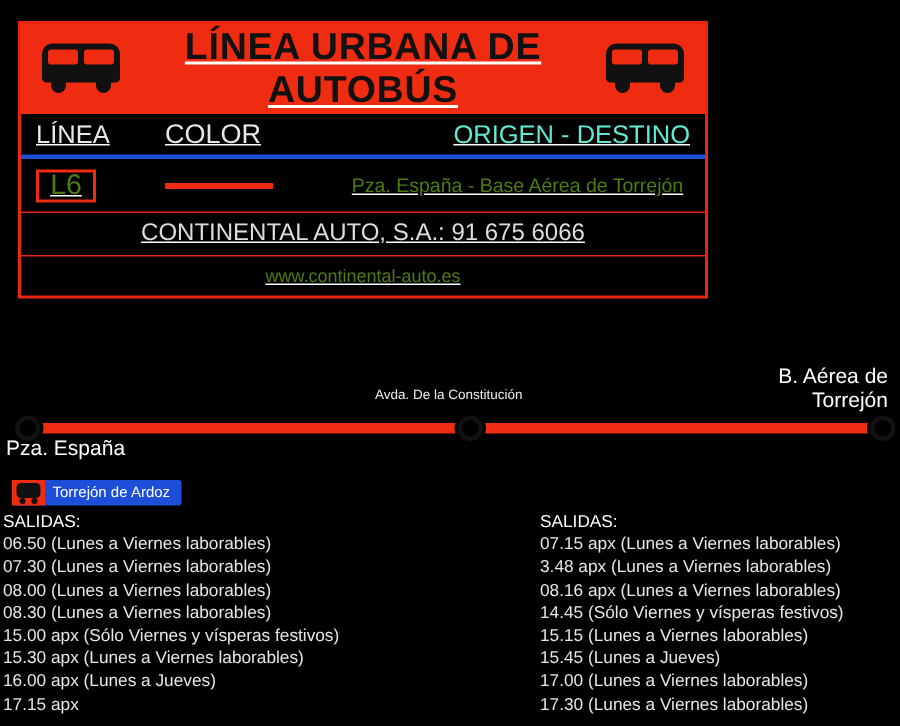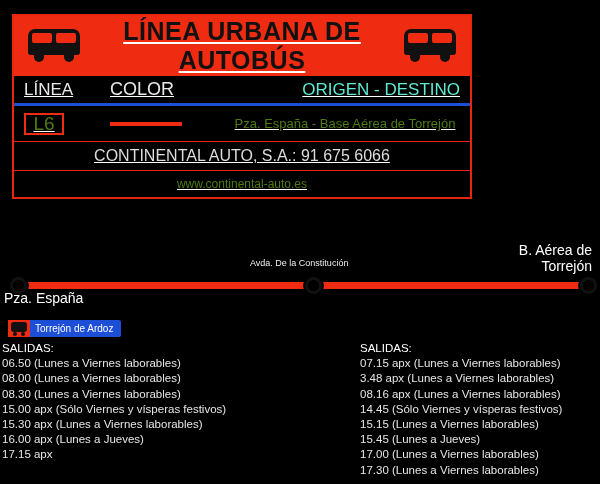--- a/index.html
+++ b/index.html
@@ -126,20 +126,21 @@
       <div class="pb"></div>
         <div class="pw1"></div>
         <div class="pw2"></div>
     </div>
     <span>Torrejón de Ardoz</span>
   </div>
 
   <div class="tt left">
     <div class="hd">SALIDAS:</div>
     <div class="row">06.50 (Lunes a Viernes laborables)</div>
+    <div class="row">07.30 (Lunes a Viernes laborables)</div>
     <div class="row">08.00 (Lunes a Viernes laborables)</div>
     <div class="row">08.30 (Lunes a Viernes laborables)</div>
     <div class="row">15.00 apx (Sólo Viernes y vísperas festivos)</div>
     <div class="row">15.30 apx (Lunes a Viernes laborables)</div>
     <div class="row">16.00 apx (Lunes a Jueves)</div>
     <div class="row">17.15 apx</div>
   </div>
 
   <div class="tt right">
     <div class="hd">SALIDAS:</div>

